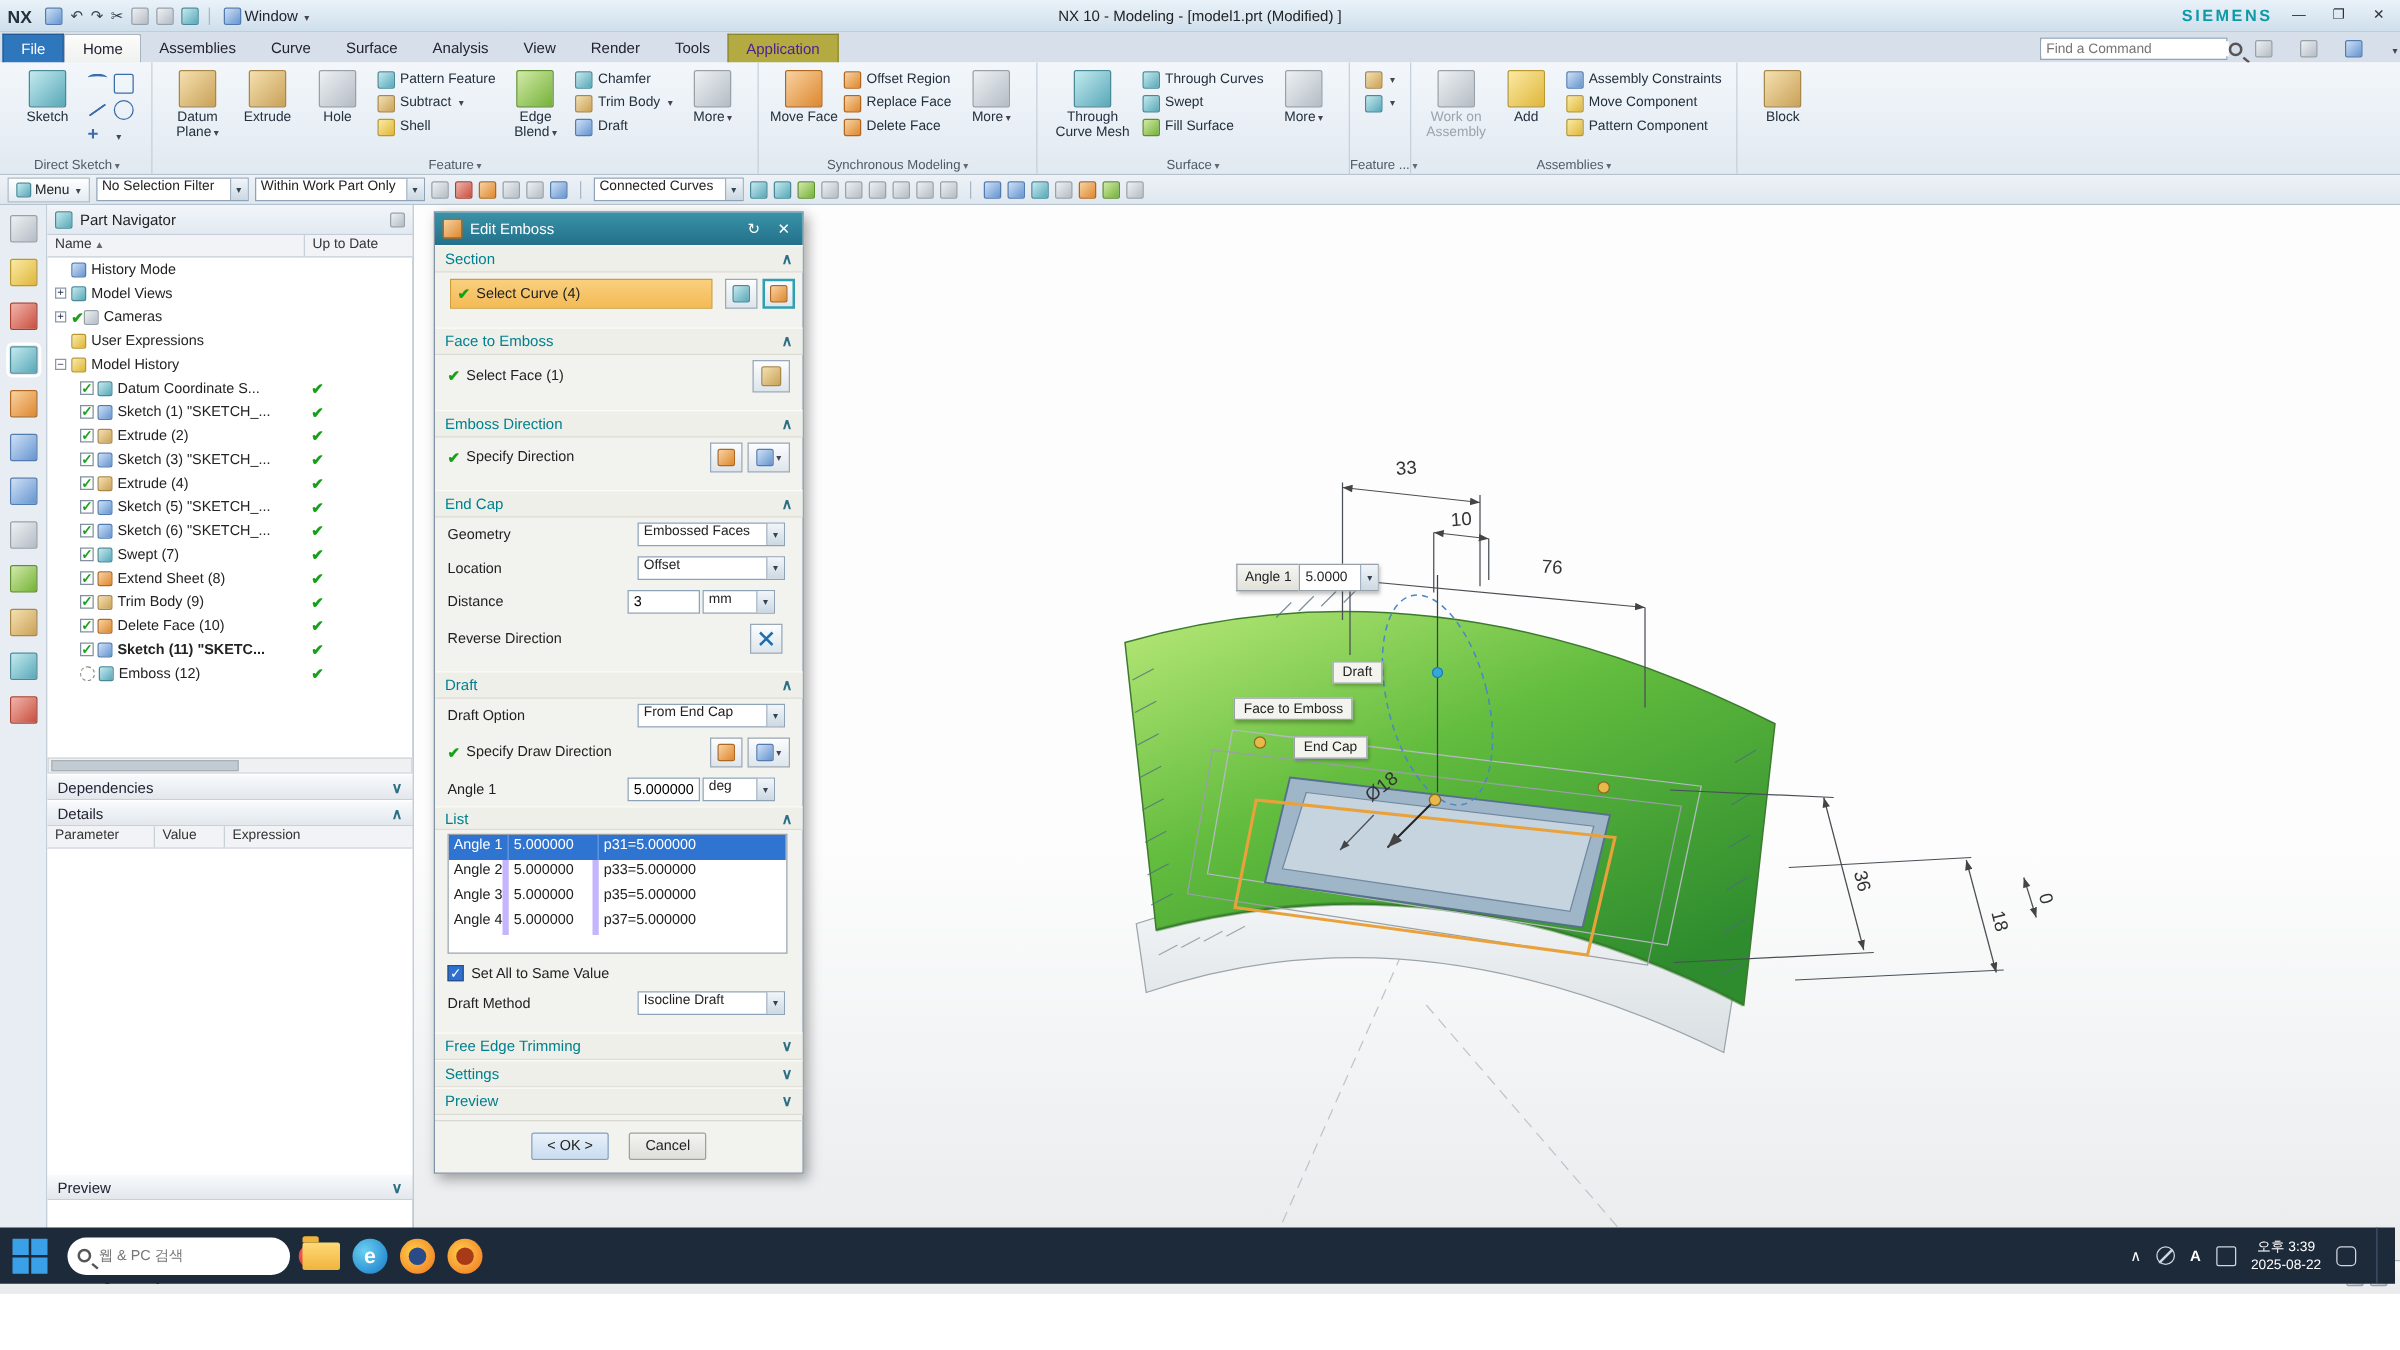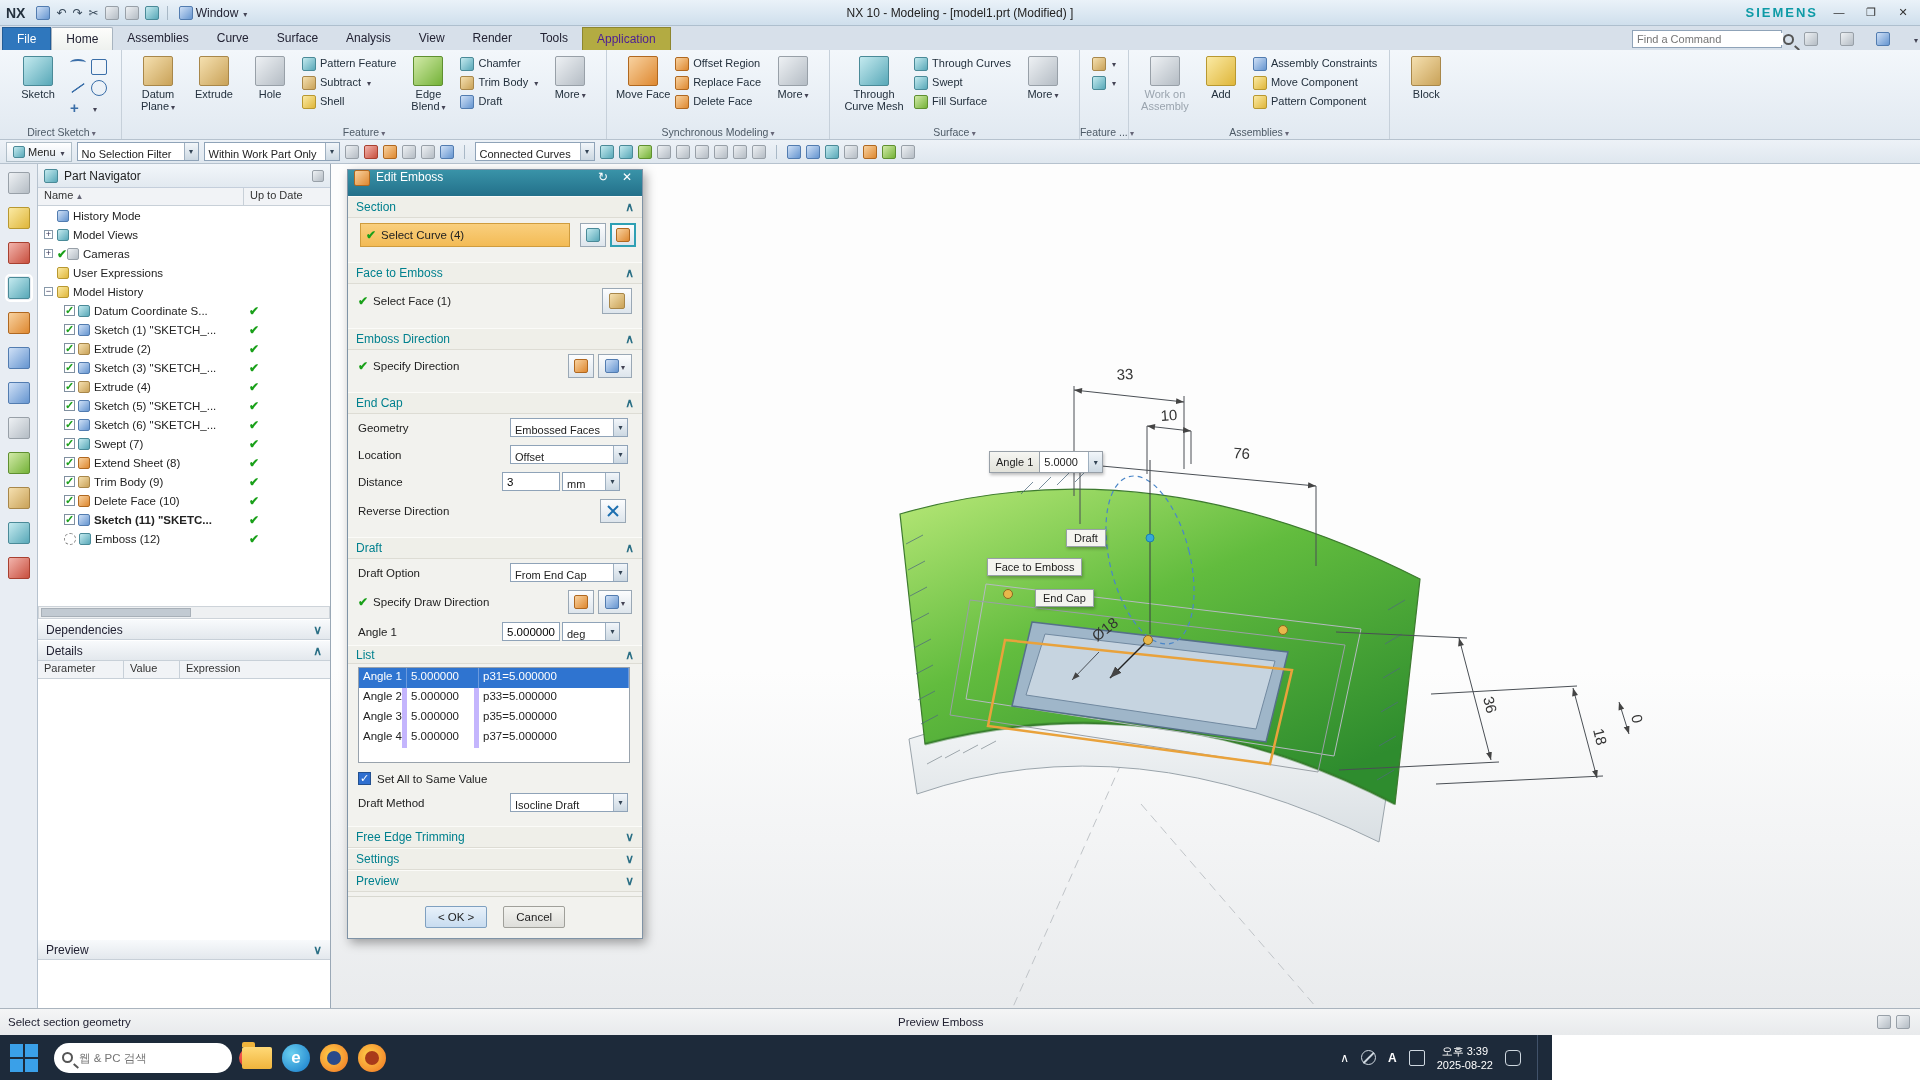--- a/index.html
+++ b/index.html
@@ -60,21 +60,21 @@
 .sketchgrid{display:grid;grid-template-columns:18px 18px;grid-auto-rows:18px;gap:3px;padding:6px 4px 0 4px}
 .geo{border:1.5px solid #3a6ea8;background:transparent}
 .geo.circle{border-radius:50%}
 .geo.line{border:none;border-top:2px solid #3a6ea8;height:0;transform:rotate(-35deg);margin-top:7px}
 .geo.arc{border:none;border-top:2px solid #3a6ea8;border-radius:50% 50% 0 0;height:7px}
 .plus{position:relative;border:none}
 .plus::before{content:"+";color:#3a6ea8;font-size:15px;font-weight:bold;line-height:14px}
 
 
 #selbar{left:0;top:140px;width:1920px;height:24px;background:linear-gradient(#edf2f7,#dfe7ef);border-bottom:1px solid #b6c2ce;display:flex;align-items:center;gap:5px;padding:0 6px}
-.combo{height:19px;background:#fff;border:1px solid #8fa3b8;display:flex;align-items:flex-end;font-size:11px;flex:none}
+.combo{height:19px;background:#fff;border:1px solid #8fa3b8;display:flex;align-items:flex-start;font-size:11px;flex:none}
 .combo .ctext{flex:1;padding:0 4px;white-space:nowrap;overflow:hidden;color:#222}
 .carr{width:14px;align-self:stretch;background:linear-gradient(#f2f6fa,#ccd8e2);border-left:1px solid #9fb0c0;display:flex;align-items:center;justify-content:center;flex:none}
 .carr::after{content:"▾";font-size:8px;color:#345}
 #menubtn{display:flex;align-items:center;gap:3px;height:20px;padding:0 6px;border:1px solid #b0bec8;background:linear-gradient(#fff,#e4ebf2);font-size:11px}
 
 
 #resstrip{left:0;top:164px;width:38px;height:844px;background:#e8edf3;border-right:1px solid #b6c2ce;display:flex;flex-direction:column;align-items:center;padding-top:8px;gap:13px}
 .resico.active{outline:2px solid #fff;outline-offset:1px}
 
 
@@ -100,21 +100,21 @@
 #pn-hscroll .thumb{width:150px;height:9px;background:#c2cad2;border:1px solid #a8b0b8;margin-left:2px}
 .pbar{height:21px;display:flex;align-items:center;justify-content:space-between;padding:0 8px;background:linear-gradient(#f8fafc,#e3e8ed);border-top:1px solid #fff;border-bottom:1px solid #c8d0d8;font-size:12px;color:#223}
 #pn-detcols{height:18px;display:flex;background:#f1f3f6;border-bottom:1px solid #c8d0d8;font-size:11px;color:#333}
 #pn-detcols span{padding:1px 6px;border-right:1px solid #c8d0d8}
 #pn-detcols .p{width:86px}.  
 #pn-detcols .v{width:56px}
 #pn-detcols .e{flex:1}
 
 
 #dialog{left:347px;top:169px;width:296px;background:#f2f2ee;border:1px solid #7f93a6;box-shadow:3px 4px 10px rgba(0,0,0,.35);z-index:50}
-#dhead{height:26px;background:linear-gradient(#3993a8,#23708a);display:flex;padding:0 6px;gap:6px}
+#dhead{height:26px;background:linear-gradient(#3993a8,#23708a);display:flex;align-items:center;padding:0 6px;gap:6px}
 #dtitle{color:#fff;font-size:12px;flex:1}
 .dhbtn{color:#fff;font-size:12px;width:18px;text-align:center}
 .sbar{height:22px;display:flex;align-items:center;justify-content:space-between;padding:0 8px;color:#00808e;font-size:12px;background:#efefe9;border-top:1px solid #fbfbf8;border-bottom:1px solid #dddcd4}
 .drow{display:flex;align-items:center;padding:4px 10px;font-size:11.5px;color:#222}
 .drow .lab{flex:1}
 .hl{background:linear-gradient(#f9cf7e,#f3bb55);border:1px solid #cf9c3e;margin:5px 6px 5px 6px;height:24px;display:flex;align-items:center;padding:0 5px;font-size:11.5px;flex:1}
 .tbtn{width:26px;height:24px;border:1px solid #9aa8b5;background:linear-gradient(#fcfdfe,#dde5ec);display:flex;align-items:center;justify-content:center;flex:none;margin-left:4px}
 .tbtn.sel{border:2px solid #2fa0b4}
 .dcombo{width:118px;margin-right:4px}
 .dinput{width:58px;height:19px;border:1px solid #8fa3b8;font-size:11.5px;padding:0 4px;font-family:"Liberation Sans",sans-serif;margin-right:2px}
@@ -143,21 +143,21 @@
 #anglebox .acombo{width:64px;height:22px;background:#fff;border:1px solid #98a0a8;display:flex;align-items:center;font-size:11px}
 #anglebox .acombo .ctext{flex:1;padding:0 4px}
 
 
 #statusbar{left:0;top:1008px;width:1920px;height:27px;background:linear-gradient(#f4f5f6,#e8eaec);border-top:1px solid #aab4be;font-size:11.5px;color:#223;display:flex;align-items:center}
 #sb-left{padding-left:8px}
 #sb-center{position:absolute;left:49%;transform:translateX(-50%)}
 #sb-right{margin-left:auto;display:flex;gap:5px;padding-right:10px}
 
 
-#taskbar{left:0;top:1035px;width:1552px;height:45px;background:#1d2a3a;display:flex;align-items:center;gap:10px;padding:0 4px}
+#taskbar{left:0;top:982px;width:1916px;height:45px;background:#1d2a3a;display:flex;align-items:center;gap:10px;padding:0 4px}
 #tstart{width:40px;height:40px;display:grid;grid-template-columns:13px 13px;grid-auto-rows:13px;gap:2px;align-content:center;justify-content:center}
 #tstart i{background:#3aa0e8}
 #tsearch{width:178px;height:30px;background:#fff;border-radius:15px;display:flex;align-items:center;padding:0 8px;gap:6px}
 #tsearch input{border:none;outline:none;flex:1;font-size:11.5px;color:#555;font-family:"Liberation Sans",sans-serif;background:transparent}
 .mag{width:11px;height:11px;border:2px solid #555;border-radius:50%;position:relative;flex:none}
 .mag::after{content:"";position:absolute;width:6px;height:2px;background:#555;transform:rotate(40deg);left:9px;top:11px}
 .tico{width:28px;height:28px;border-radius:50%;flex:none}
 .folder{width:30px;height:22px;background:linear-gradient(#ffd977,#f0b43c);border-radius:2px;position:relative;flex:none}
 .folder::before{content:"";position:absolute;top:-5px;left:0;width:13px;height:5px;background:#f0b43c;border-radius:2px 2px 0 0}
 .edge{background:radial-gradient(circle at 35% 35%,#6ad0f0,#1478c8);color:#fff;font-weight:bold;font-size:17px;text-align:center;line-height:27px}

